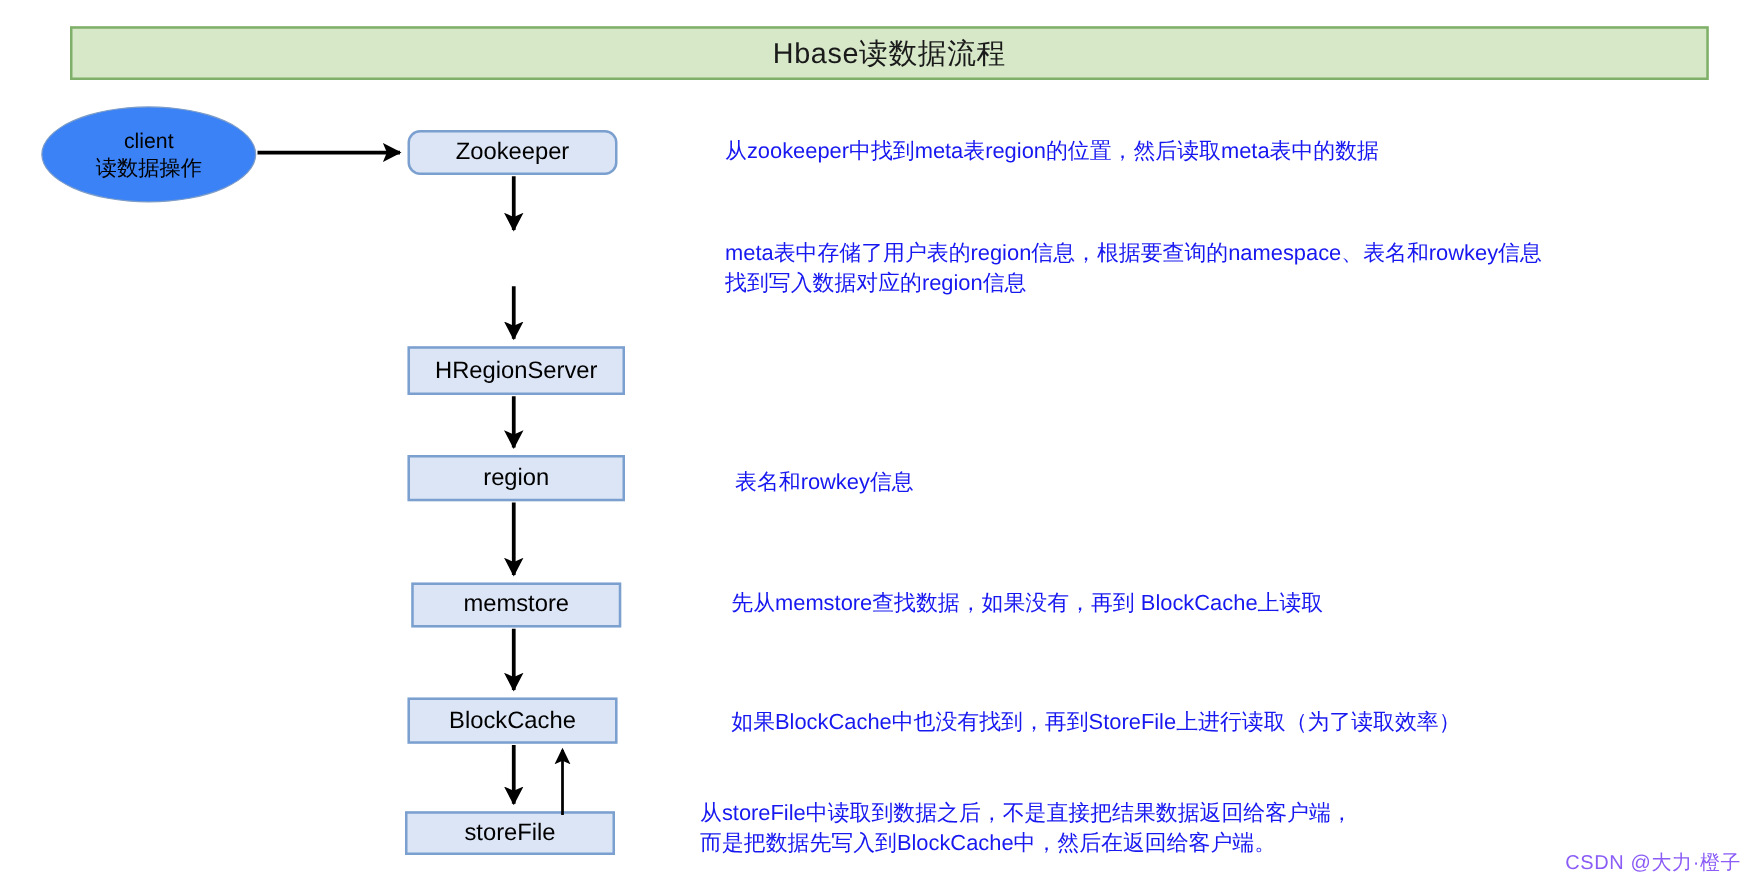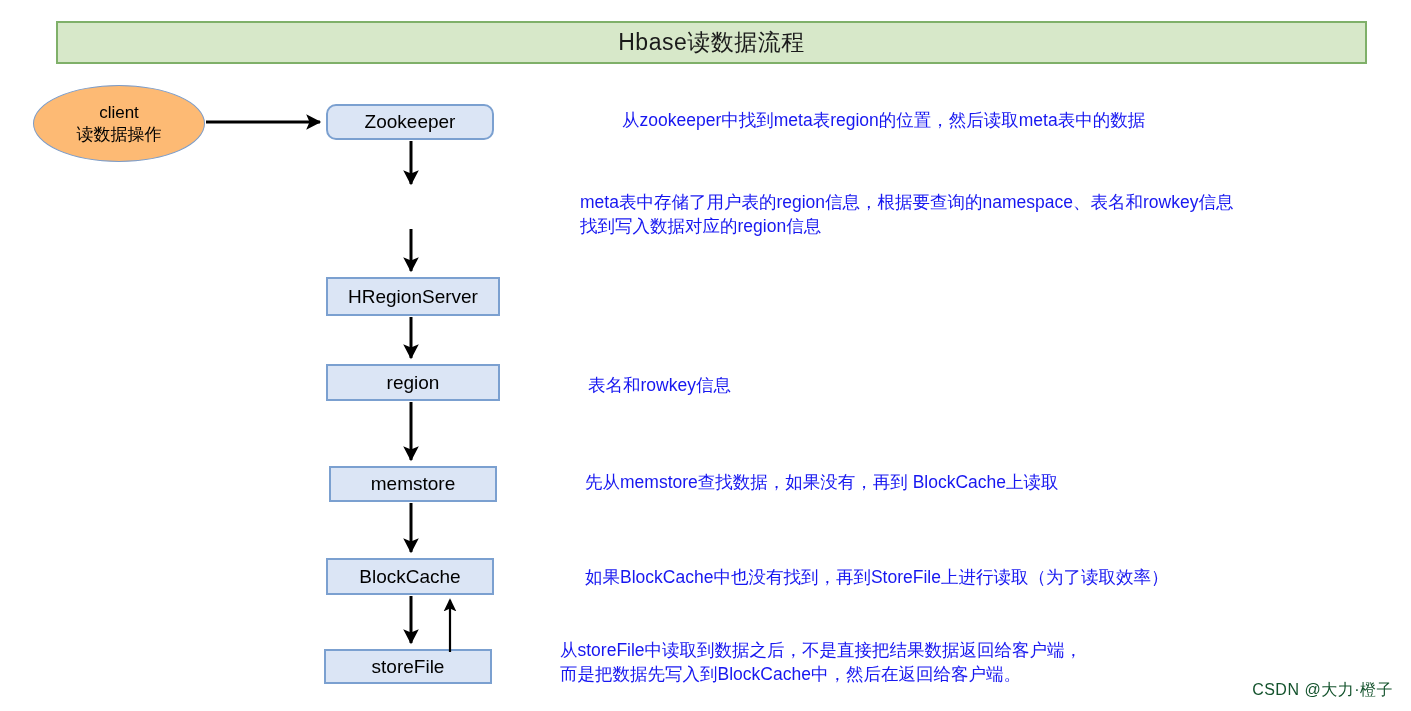--- a/index.html
+++ b/index.html
@@ -43,21 +43,21 @@
   }
 
   
   .client-ellipse {
     position: absolute;
     left: 33px;
     top: 85px;
     width: 172px;
     height: 77px;
     border-radius: 50%;
-    background: #fdba74;
+    background: #3b82f6;
     border: 1px solid #7c9cc8;
     box-sizing: border-box;
     display: flex;
     flex-direction: column;
     align-items: center;
     justify-content: center;
     line-height: 1.25;
   }
   .client-ellipse span {
     font-size: 17px;
@@ -86,35 +86,35 @@
   .flow-box.b-storefile  { left: 324px; top: 649px; width: 168px; height: 35px; }
 
   
   .annot {
     position: absolute;
     color: #1717f0;
     font-size: 17.5px;
     line-height: 1.38;
     white-space: pre-line;
   }
-  .a1 { left: 580px; top: 108px; margin-left: 42px; }
+  .a1 { left: 580px; top: 108px; }
   .a2 { left: 580px; top: 190px; }
   .a3 { left: 580px; top: 286px; }
   .a4 { left: 588px; top: 373px; }
   .a5 { left: 585px; top: 470px; }
   .a6 { left: 585px; top: 565px; }
   .a7 { left: 560px; top: 638px; }
 
   
   .watermark {
     position: absolute;
     right: 18px;
     bottom: 10px;
     font-size: 16px;
-    color: #14532d;
+    color: #8b5cf6;
     letter-spacing: 0.5px;
   }
 
   
   .arrows {
     position: absolute;
     left: 0; top: 0;
     width: 1411px;
     height: 711px;
     pointer-events: none;

